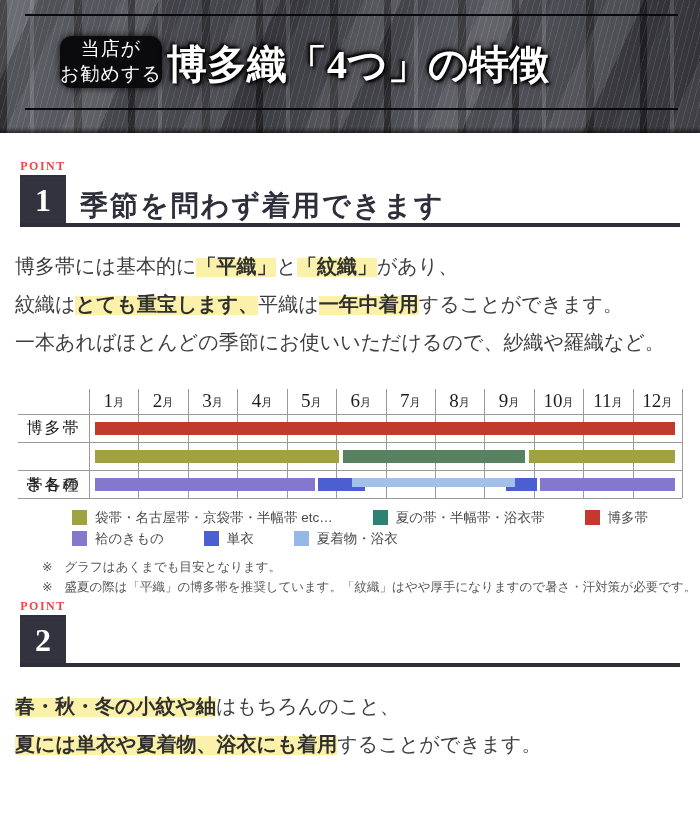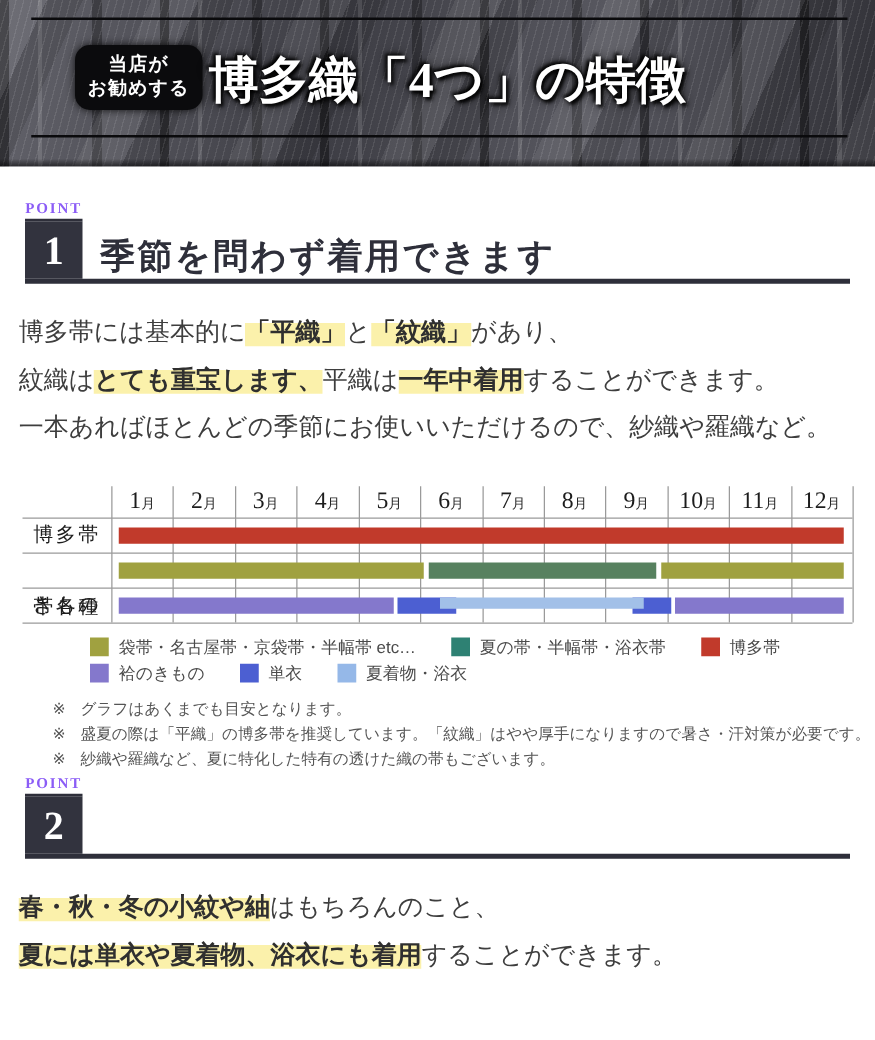--- a/index.html
+++ b/index.html
@@ -27,38 +27,38 @@
   .hero-line { position:absolute; left:25px; right:22px; height:2px; background:#0a0a0c; }
   .hero-line.top { top:14px; }
   .hero-line.bottom { top:108px; }
   .hero-badge {
     position:absolute; left:60px; top:36px; width:102px; height:52px;
     background:#0b0b0d; border-radius:12px; box-shadow:0 0 7px rgba(0,0,0,0.85);
     display:flex; flex-direction:column; align-items:center; justify-content:center;
     color:#fff; font-family:"Liberation Serif","DejaVu Serif",serif;
     line-height:1.3; letter-spacing:1px;
   }
-  .hero-badge .bl { font-size:15px; font-weight:bold; }
+  .hero-badge .bl { font-size:19px; font-weight:normal; }
   .hero-title {
     position:absolute; left:167px; top:50%; transform:translateY(-55%);
     font-family:"Liberation Serif","DejaVu Serif",serif;
     font-size:40px; font-weight:bold; color:#ffffff; white-space:nowrap;
     text-shadow:2px 2px 3px #000, -2px -2px 3px #000, 0 0 9px #000;
   }
 
   
   .point-head {
     display:flex; align-items:flex-end;
     margin:0 20px; border-bottom:4px solid #2e2f3a;
   }
   .point-badge { display:flex; flex-direction:column; align-items:center; width:46px; }
   .point-word {
     width:100%; text-align:center;
     font-family:"Liberation Serif","DejaVu Serif",serif;
-    font-size:12px; font-weight:bold; letter-spacing:1.5px; color:#8b5cf6;
+    font-size:12px; font-weight:bold; letter-spacing:1.5px; color:#ef4444;
     border-bottom:2px solid #2e2f3a; padding-bottom:1px;
   }
   .point-num {
     width:46px; height:46px; background:#32333e; color:#fff;
     font-family:"Liberation Serif","DejaVu Serif",serif;
     font-size:32px; font-weight:bold;
     display:flex; align-items:center; justify-content:center;
   }
   .point-title {
     font-family:"Liberation Serif","DejaVu Serif",serif;
@@ -84,21 +84,21 @@
   .hline { position:absolute; left:0; width:664px; height:1px; background:#9a9a9a; }
   .mlabel { position:absolute; top:0; height:25px; display:flex; align-items:center; justify-content:center; color:#1d1d1d; }
   .mlabel .num { font-size:19px; }
   .mlabel .suf { font-size:11px; margin-top:4px; }
   .rlabel { position:absolute; left:0; width:71px; display:flex; align-items:center; justify-content:center; font-size:16px; letter-spacing:2px; color:#1d1d1d; }
   .bar { position:absolute; height:13px; }
   .bar.overlay { height:9px; z-index:2; }
 
   
   .legend { margin:8px 0 0 72px; font-size:13.5px; color:#4a4a4a; }
-  .legend-row { display:flex; gap:28px; height:21px; align-items:center; }
+  .legend-row { display:flex; gap:40px; height:21px; align-items:center; }
   .legend-item { display:flex; align-items:center; gap:8px; white-space:nowrap; }
   .legend-swatch { width:15px; height:15px; flex:none; }
   .notes { margin:8px 0 0 42px; font-size:12.5px; color:#555; line-height:20px; }
   .note-line { white-space:nowrap; }
   .note-line .mark { margin-right:12px; }
 </style>
 </head>
 <body>
 
 <div class="page">
@@ -234,21 +234,20 @@
           </div>
           <div class="legend-item">
             <span class="legend-swatch" style="background: rgb(149, 184, 232);"></span>
             <span>夏着物・浴衣</span>
           </div>
         </div>
       </div>
     <div id="notes" class="notes">
         <div class="note-line"><span class="mark">※</span><span>グラフはあくまでも目安となります。</span></div>
         <div class="note-line"><span class="mark">※</span><span>盛夏の際は「平織」の博多帯を推奨しています。「紋織」はやや厚手になりますので暑さ・汗対策が必要です。</span></div>
-        <div class="note-line"><span class="mark">※</span><span>紗織や羅織など、夏に特化した特有の透けた織の帯もございます。</span></div>
       </div>
   </section>
 
   <section class="sec-point2">
     <div class="point-head">
       <div class="point-badge">
         <span class="point-word">POINT</span>
         <span class="point-num">2</span>
       </div>
     </div>

